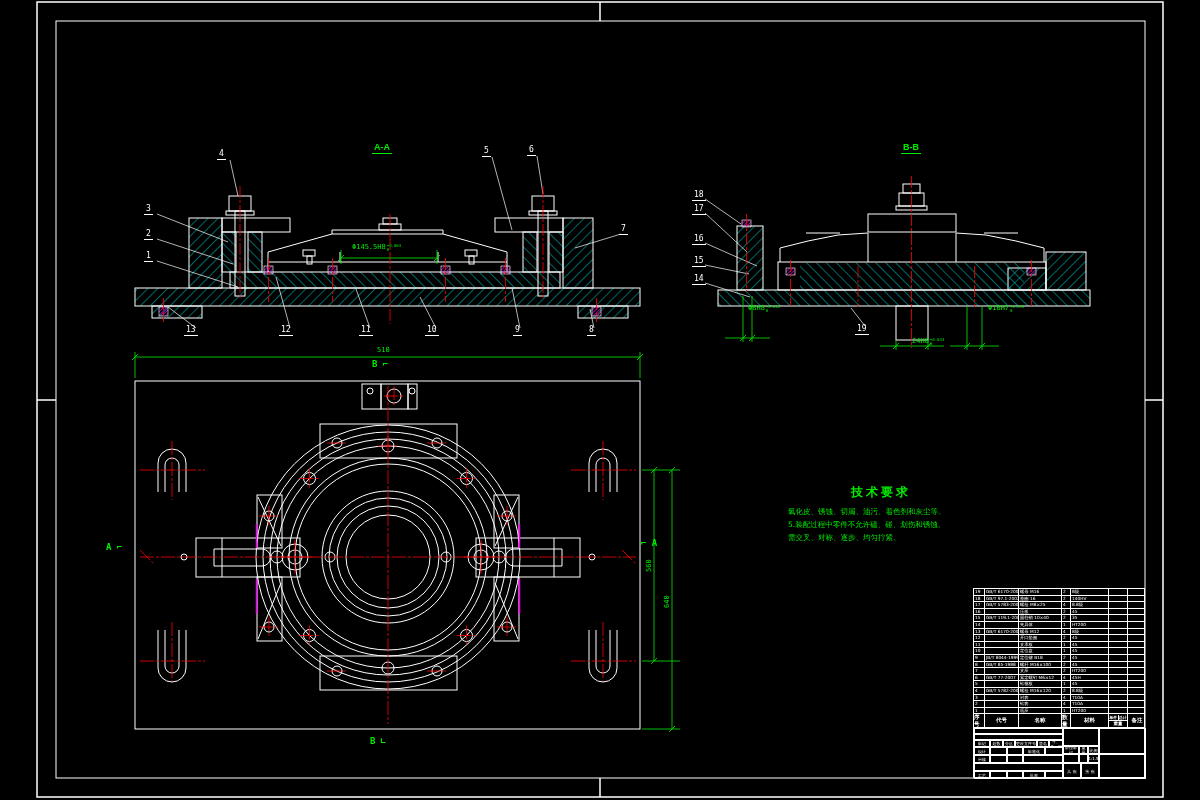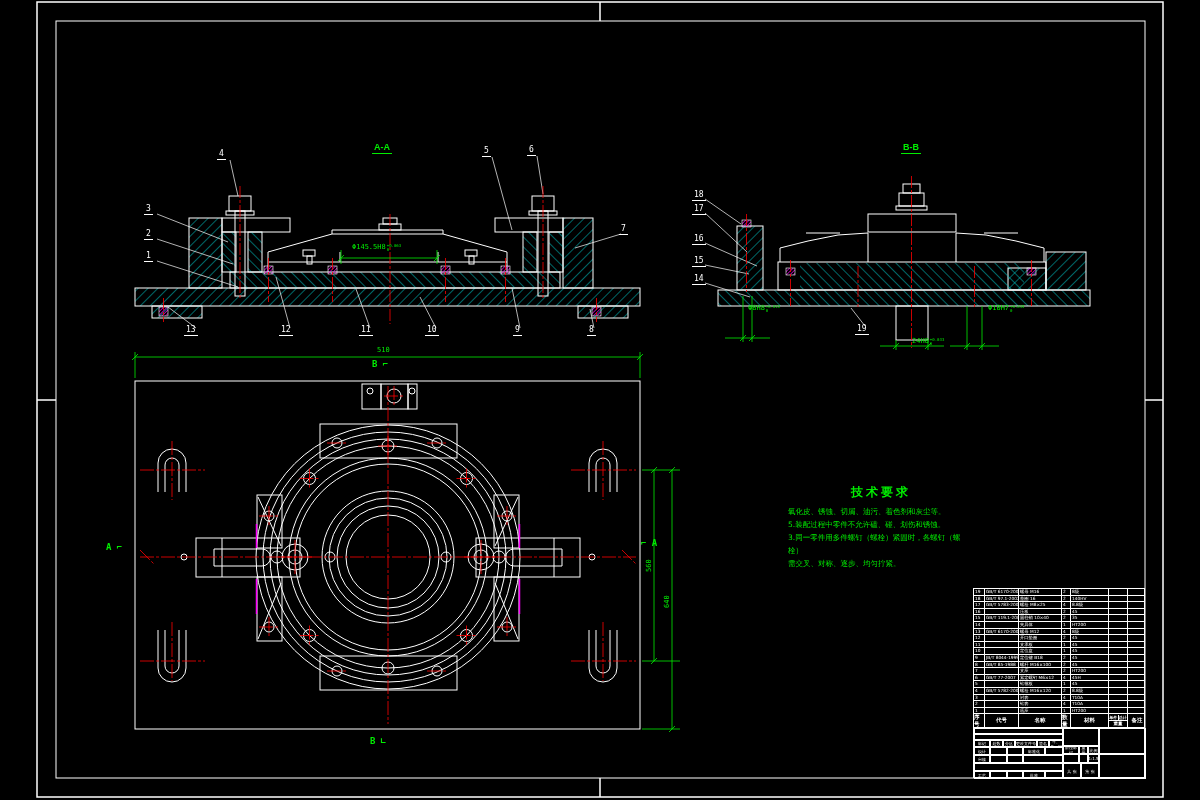--- a/index.html
+++ b/index.html
@@ -390,21 +390,20 @@
 
 <span class="t marker" style="left:372px;top:360px">B ⌐</span>
 <span class="t marker" style="left:370px;top:737px">B ∟</span>
 <span class="t marker" style="left:106px;top:543px">A ⌐</span>
 <span class="t marker" style="left:641px;top:539px">⌐ A</span>
 
 <div class="notes">
   <div class="nt">技术要求</div>
   <div class="nl">氧化皮、锈蚀、切屑、油污、着色剂和灰尘等。</div>
   <div class="nl">5.装配过程中零件不允许磕、碰、划伤和锈蚀。</div>
-  <div class="nl">3.同一零件用多件螺钉（螺栓）紧固时，各螺钉（螺栓）</div>
   <div class="nl">需交叉、对称、逐步、均匀拧紧。</div>
 </div>
 
 <div class="bom">
   <div id="bom-rows">
 
   <div class="bom-row">
       <span>19</span>
       <span>GB/T 6170-2000</span>
       <span>螺母 M16</span>

